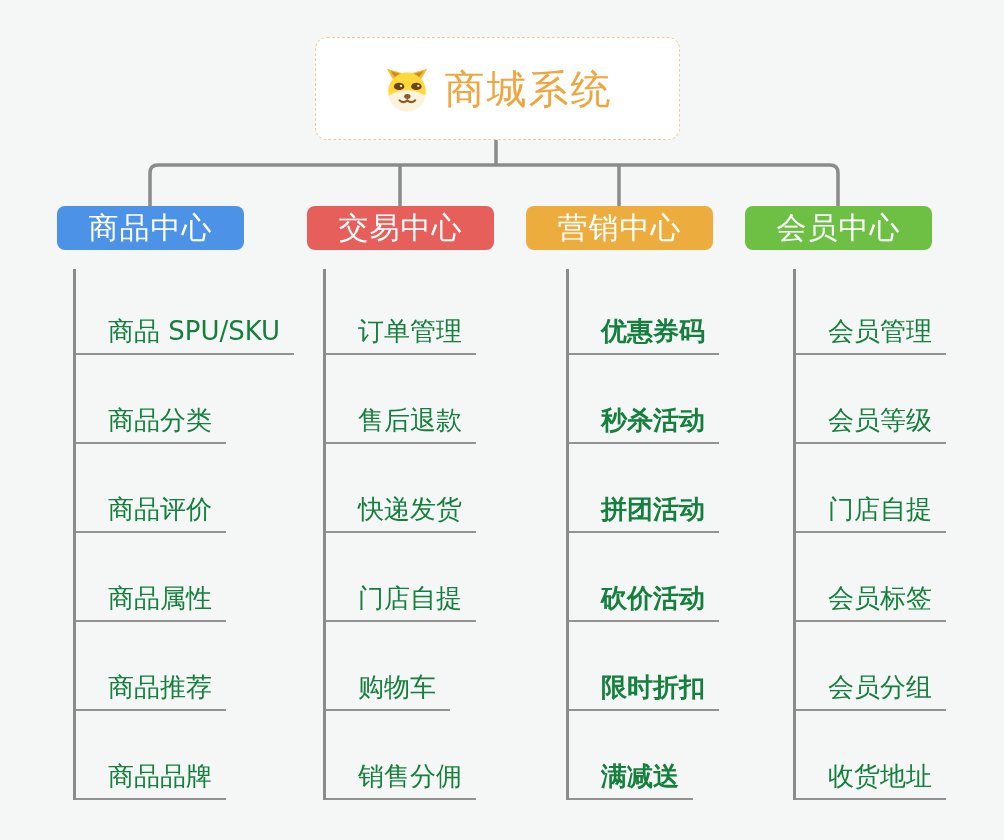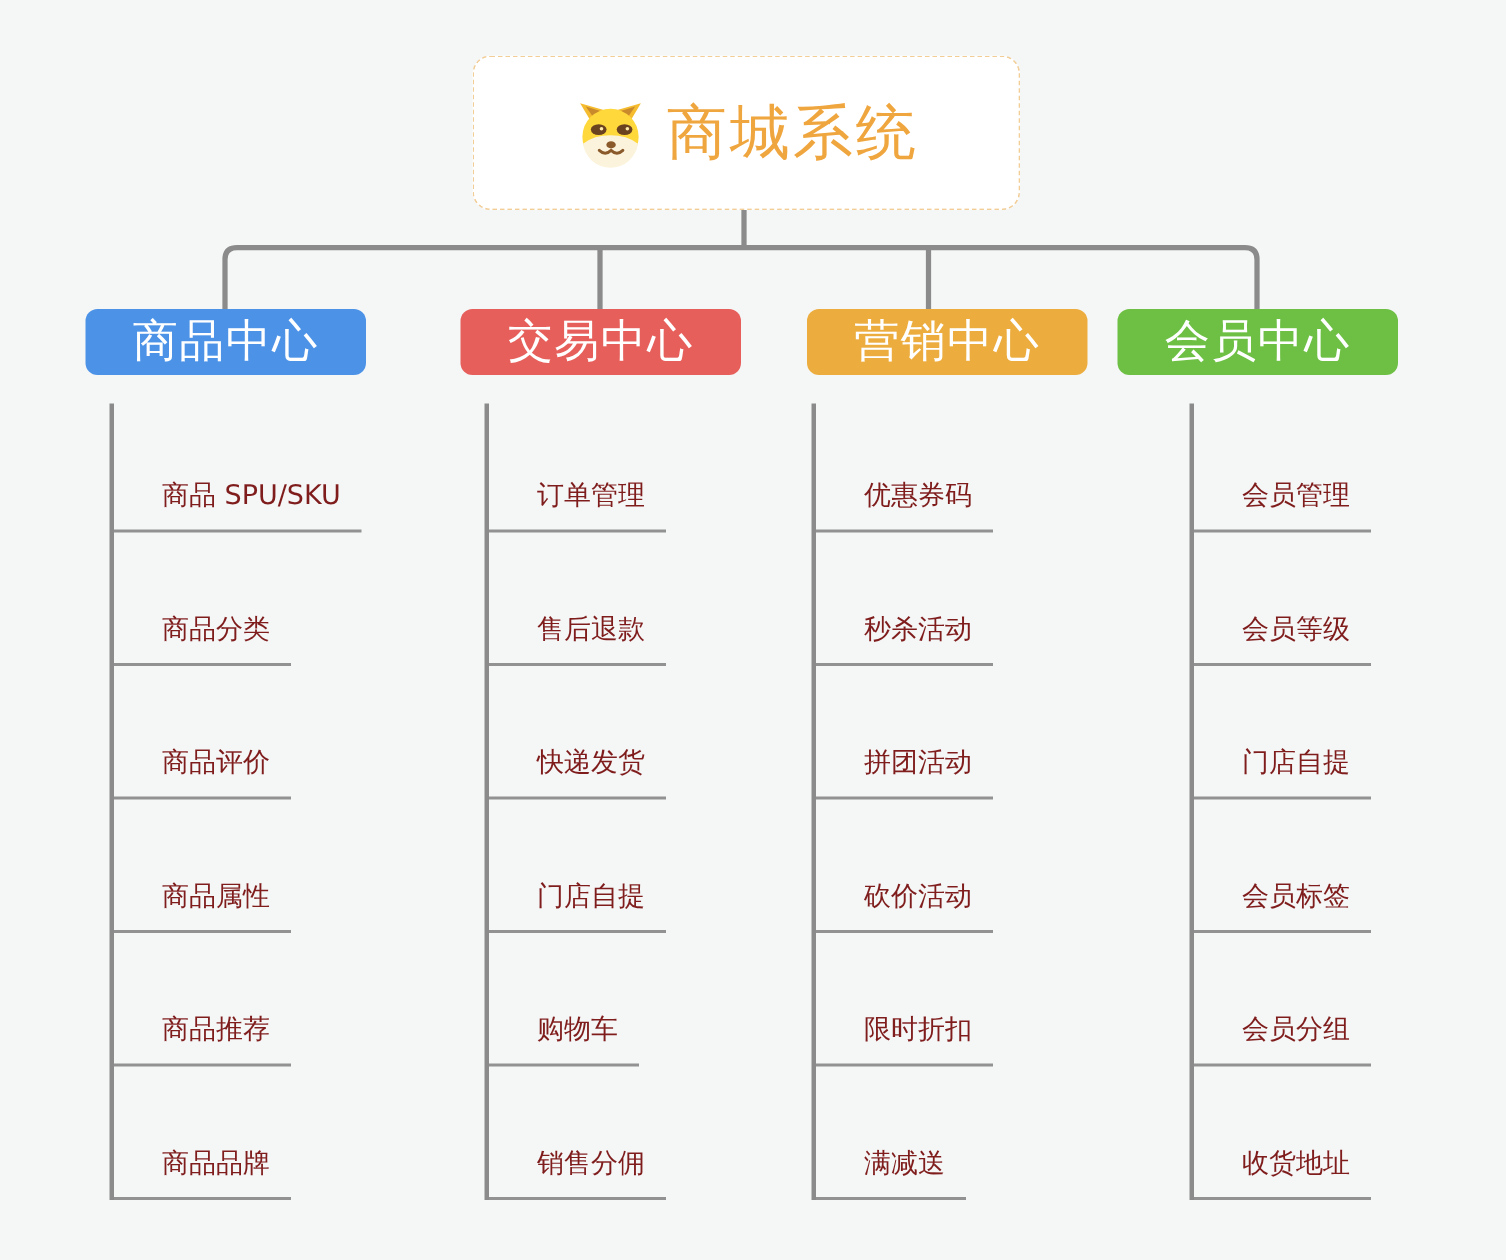--- a/index.html
+++ b/index.html
@@ -46,41 +46,41 @@
     z-index:2;
   }
   .branch-label {
     color:#ffffff;
     font-size:30px;
     letter-spacing:1px;
     line-height:1;
   }
   #b0 { left:57px;  }
   #b1 { left:307px; }
-  #b2 { left:538px; }
+  #b2 { left:526px; }
   #b3 { left:745px; }
 
   
   .column {
     position:absolute; top:269px;
     border-left:3px solid #8B8B8B;
     z-index:1;
   }
   #c0 { left:73px;  }
   #c1 { left:323px; }
-  #c2 { left:541px; }
+  #c2 { left:566px;font-weight:bold; }
   #c3 { left:793px; }
 
   .item {
     display:block;
     width:fit-content;
     white-space:nowrap;
-    font-size:18px;
+    font-size:26px;
     line-height:32px;
-    color:#7f1d1d;
+    color:#15803d;
     padding:0 14px 6px 32px;
     border-bottom:2.5px solid #929292;
     margin-top:49px;
     cursor:default;
   }
   .item:first-child { margin-top:46px; }
 </style>
 </head>
 <body>
 

